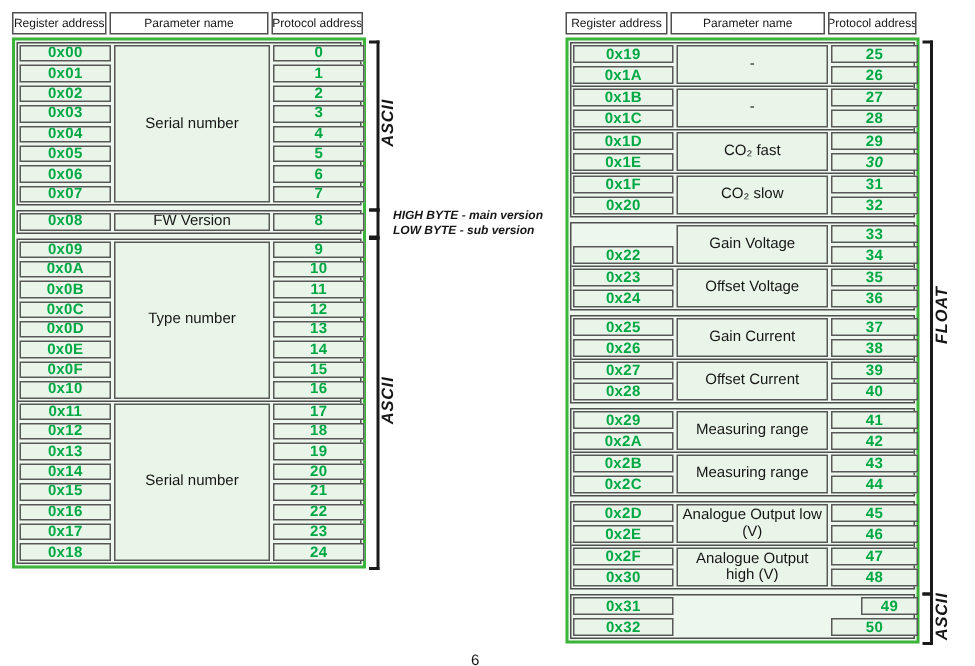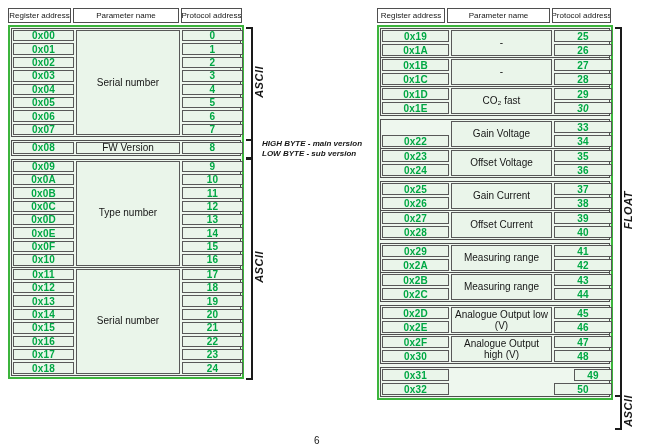--- a/index.html
+++ b/index.html
@@ -182,20 +182,27 @@
           <div class="cell reg-cell" style="grid-area: 2 / 1;">0x1C</div>
           <div class="cell proto-cell" style="grid-area: 2 / 3;">28</div>
         </div>
         <div class="section">
           <div class="cell param-cell" style="grid-area: 1 / 2 / span 2;">CO₂ fast</div>
           <div class="cell reg-cell" style="grid-area: 1 / 1;">0x1D</div>
           <div class="cell proto-cell" style="grid-area: 1 / 3;">29</div>
           <div class="cell reg-cell" style="grid-area: 2 / 1;">0x1E</div>
           <div class="cell proto-cell" style="grid-area: 2 / 3; font-style: italic;">30</div>
         </div>
+        <div class="section">
+          <div class="cell param-cell" style="grid-area: 1 / 2 / span 2;">CO₂ slow</div>
+          <div class="cell reg-cell" style="grid-area: 1 / 1;">0x1F</div>
+          <div class="cell proto-cell" style="grid-area: 1 / 3;">31</div>
+          <div class="cell reg-cell" style="grid-area: 2 / 1;">0x20</div>
+          <div class="cell proto-cell" style="grid-area: 2 / 3;">32</div>
+        </div>
       </div>
       <div class="block">
         <div class="section">
           <div class="cell param-cell" style="grid-area: 1 / 2 / span 2;">Gain Voltage</div>
           <div class="cell reg-cell" style="grid-area: 1 / 1; margin-top: 44px;">0x21</div>
           <div class="cell proto-cell" style="grid-area: 1 / 3;">33</div>
           <div class="cell reg-cell" style="grid-area: 2 / 1;">0x22</div>
           <div class="cell proto-cell" style="grid-area: 2 / 3;">34</div>
         </div>
         <div class="section">

